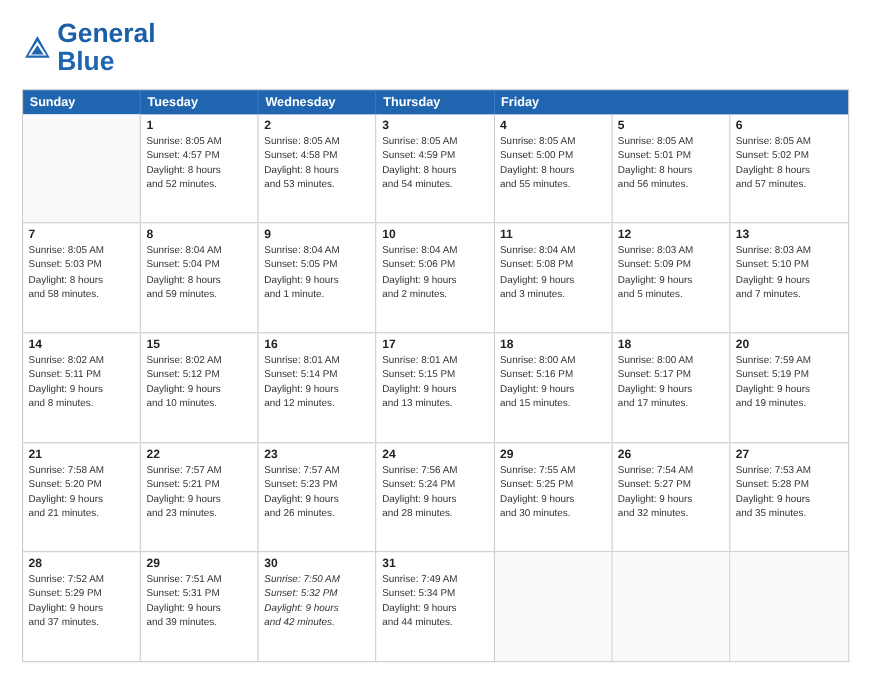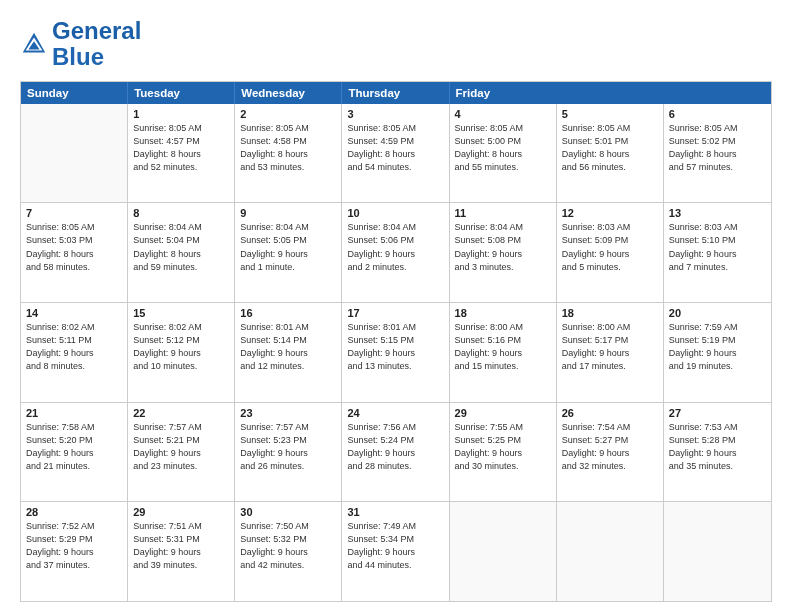--- a/index.html
+++ b/index.html
@@ -347,21 +347,21 @@
           </div>
           <div class="cal-cell">
             <span class="day-num">29</span>
             <div class="day-info" style="white-space: pre-line;">Sunrise: 7:51 AM
 Sunset: 5:31 PM
 Daylight: 9 hours
 and 39 minutes.</div>
           </div>
           <div class="cal-cell">
             <span class="day-num">30</span>
-            <div class="day-info" style="white-space: pre-line;">Sunrise: 7:50 AM
+            <div class="day-info" style="white-space: pre-line; font-style: italic;">Sunrise: 7:50 AM
 Sunset: 5:32 PM
 Daylight: 9 hours
 and 42 minutes.</div>
           </div>
           <div class="cal-cell">
             <span class="day-num">31</span>
             <div class="day-info" style="white-space: pre-line;">Sunrise: 7:49 AM
 Sunset: 5:34 PM
 Daylight: 9 hours
 and 44 minutes.</div>

